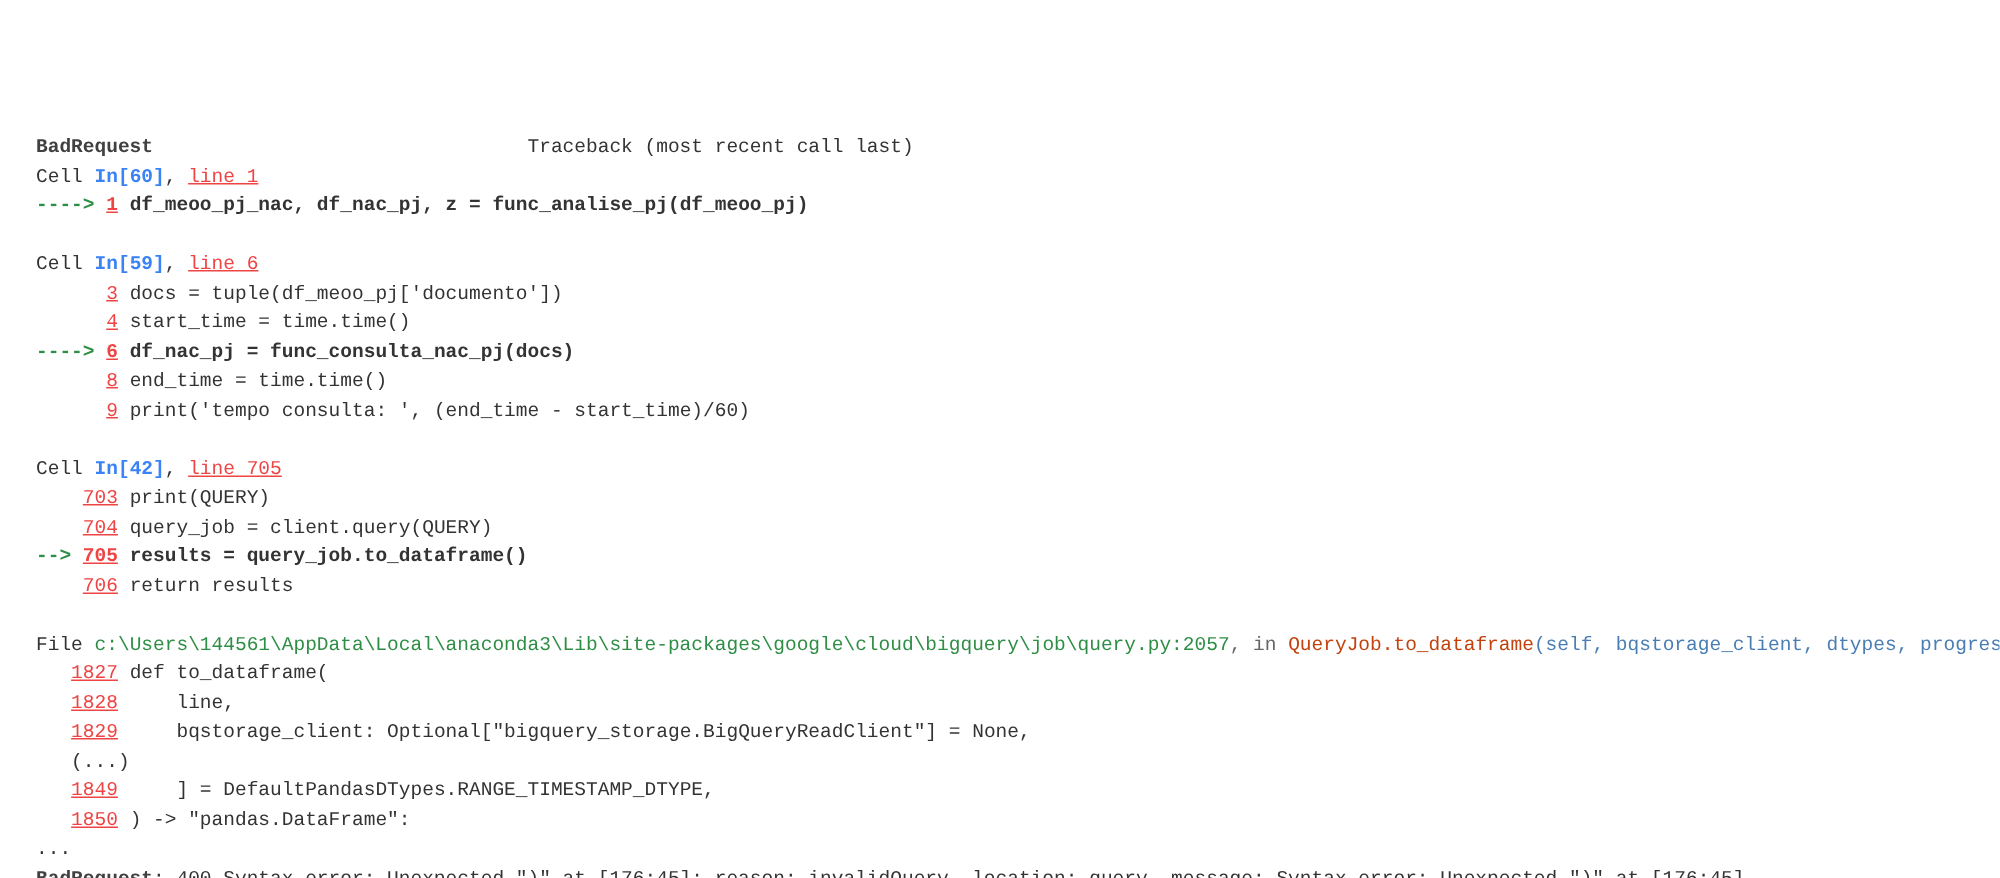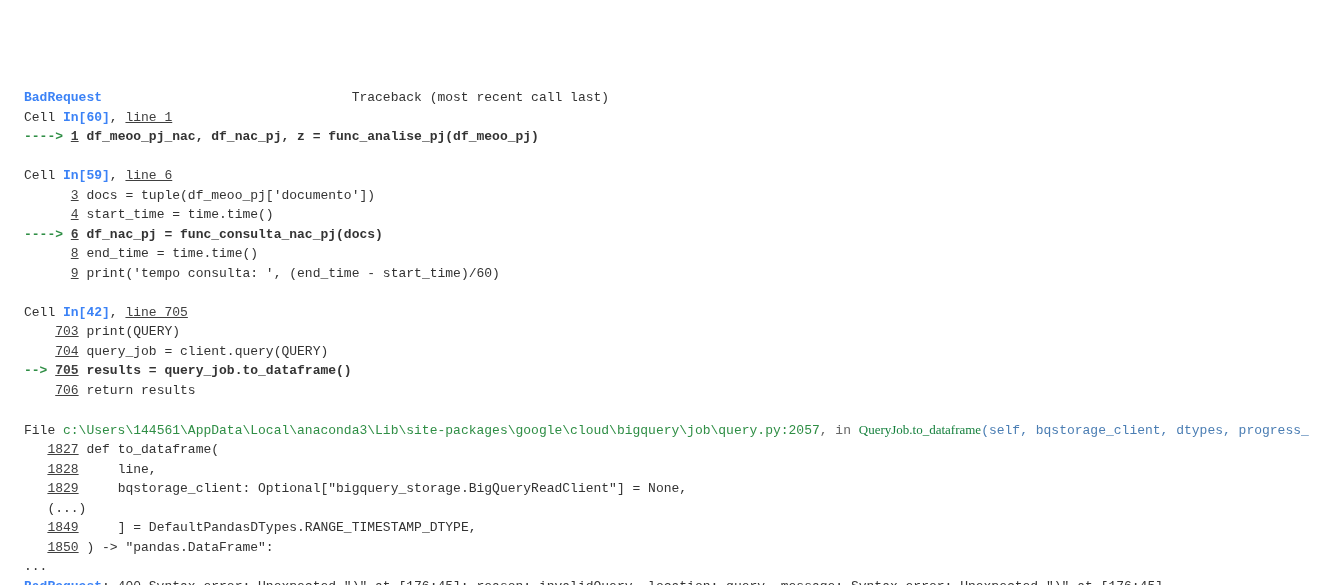--- a/index.html
+++ b/index.html
@@ -5,27 +5,27 @@
   body {
     margin: 0;
     padding: 10px 24px;
     font-family: Consolas, "Courier New", monospace;
     font-size: 13px;
     line-height: 1.5;
     color: #333;
     background: #fff;
     white-space: pre;
   }
-  .err { color: #3b82f6; font-weight: bold; }
+  .err { color: #404040; font-weight: bold; }
   .bold { font-weight: bold; }
   .in-green { color: #3b82f6; font-weight: bold; }
-  .link { color: #404040; text-decoration: underline; cursor: pointer; }
+  .link { color: #ef4444; text-decoration: underline; cursor: pointer; }
   .path { color: #2f8e45; font-weight: normal; }
   .filein { color: #666; }
-  .method { color: #15803d; font-family: Liberation Serif, serif; }
+  .method { color: #c2410c; }
   .args { color: #4a7db3; }
   .arrow { color: #2f8e45; font-weight: bold; }
 </style>
 </head>
 <body>
 
 
 
 <div><span class="err">BadRequest</span><span>                                </span><span>Traceback (most recent call last)</span>
 <span>Cell </span><span class="in-green">In[60]</span><span>, </span><span class="link">line 1</span>

